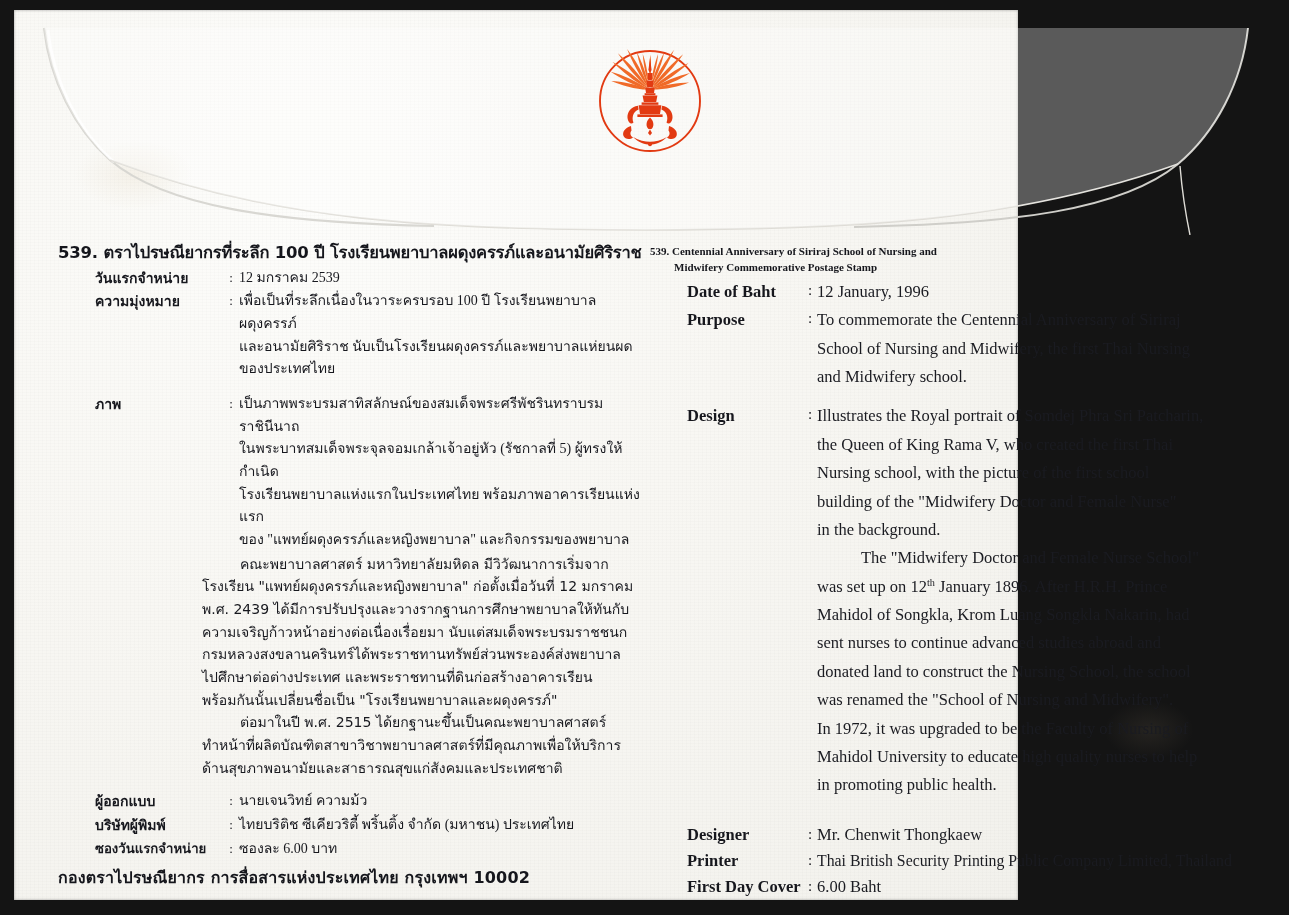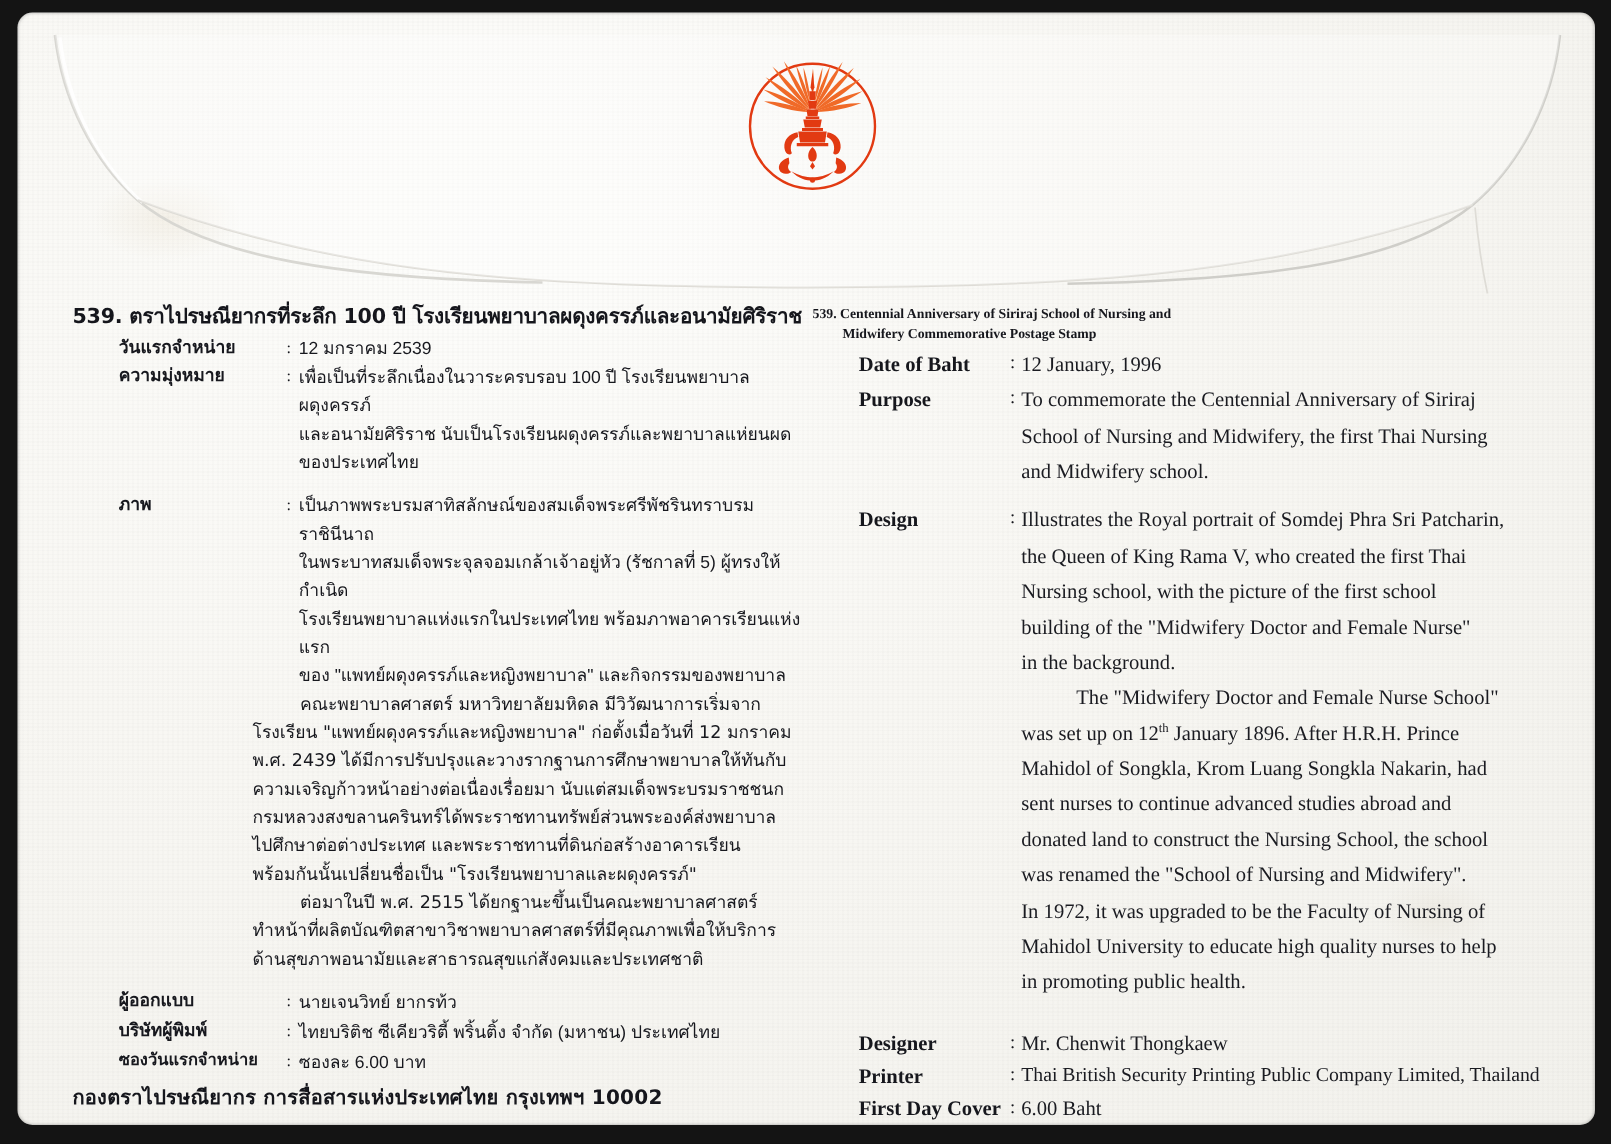--- a/index.html
+++ b/index.html
@@ -14,25 +14,24 @@
   #scan {
     position: absolute;
     left: 0; top: 0;
     width: 1289px; height: 915px;
     background: #141414;
   }
   
   #envelope {
     position: absolute;
     left: 14px; top: 10px;
-    width: 1262px; height: 890px;
+    width: 1004px; height: 890px;
     background:
       radial-gradient(ellipse at 30% 20%, #fdfdfb 0%, #f8f7f3 45%, #f2f1ec 100%);
     box-shadow: 0 0 3px rgba(0,0,0,0.35) inset;
-    border-radius: 12px;
   }
   
   #grain {
     position: absolute; inset: 0;
     background-image:
       repeating-linear-gradient(0deg, rgba(0,0,0,0.012) 0 1px, rgba(255,255,255,0) 1px 3px),
       repeating-linear-gradient(90deg, rgba(0,0,0,0.010) 0 1px, rgba(255,255,255,0) 1px 4px);
     pointer-events: none;
   }
   
@@ -94,21 +93,21 @@
     font-size: 14px;
     color: #17181e;
     line-height: 1.62;
   }
   #col-thai .sep {
     width: 16px;
     font-size: 13px; color: #17181e;
     line-height: 1.62;
   }
   #col-thai .val {
-    font-family: Liberation Sans, sans-serif;
+    font-family: Liberation Serif, serif;
     font-size: 14px;
     color: #17181e;
     line-height: 1.62;
   }
   #col-thai .val p { margin: 0; }
 
   .thai-block {
     font-family: "DejaVu Sans", "Liberation Sans", sans-serif;
     font-size: 14px; color: #17181e; line-height: 1.62;
     margin: 0 0 0 144px;
@@ -329,21 +328,21 @@
           <p>ทำหน้าที่ผลิตบัณฑิตสาขาวิชาพยาบาลศาสตร์ที่มีคุณภาพเพื่อให้บริการ</p>
           <p>ด้านสุขภาพอนามัยและสาธารณสุขแก่สังคมและประเทศชาติ</p>
         </div>
 
         <div class="gap-sm"></div>
 
         <div class="row">
           <div class="lbl th">ผู้ออกแบบ</div>
           <div class="sep">:</div>
           <div class="val">
-            <p>นายเจนวิทย์  ยากรท้ว</p>
+            <p>นายเจนวิทย์  ความม้ว</p>
           </div>
         </div>
 
         <div class="row">
           <div class="lbl th">บริษัทผู้พิมพ์</div>
           <div class="sep">:</div>
           <div class="val">
             <p>ไทยบริติช ซีเคียวริตี้ พริ้นติ้ง จำกัด (มหาชน) ประเทศไทย</p>
           </div>
         </div>

